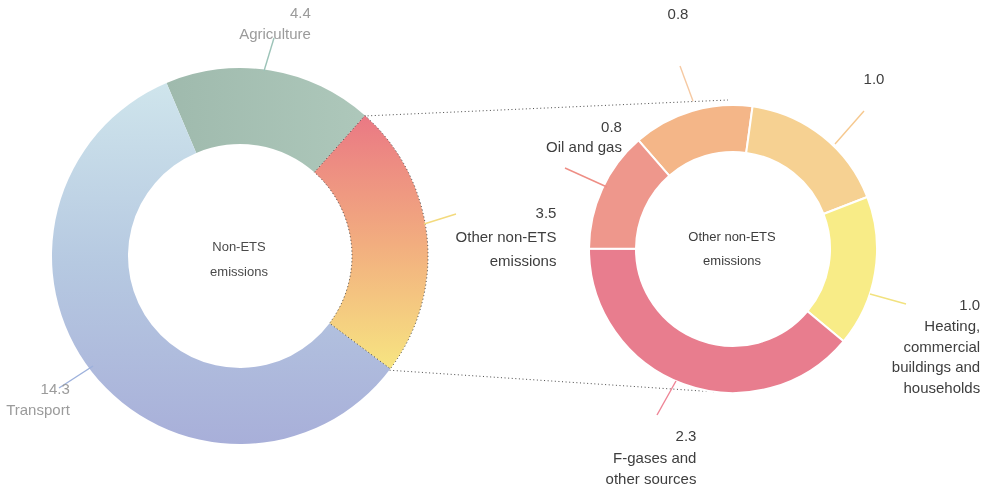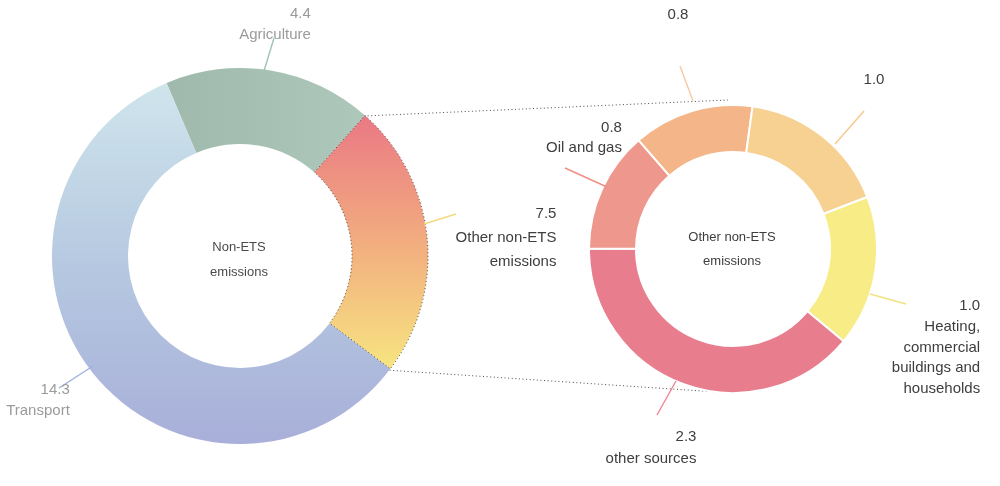--- a/index.html
+++ b/index.html
@@ -92,40 +92,41 @@
 
   <div class="callout gray lh21" style="left:275px;top:2px;">
     <div>4.4</div>
     <div>Agriculture</div>
   </div>
   <div class="callout gray lh21" style="left:38px;top:378px;">
     <div>14.3</div>
     <div>Transport</div>
   </div>
   <div class="callout dark lh24" style="left:506px;top:201px;">
-    <div>7.5</div>
+    <div>3.5</div>
     <div>Other non-ETS</div>
     <div>emissions</div>
   </div>
 
   <div class="callout dark lh20" style="left:678px;top:4px;">
     <div>0.8</div>
   </div>
   <div class="callout dark lh20" style="left:874px;top:69px;">
     <div>1.0</div>
   </div>
   <div class="callout dark lh21" style="left:936px;top:295px;line-height:20.8px;">
     <div>1.0</div>
     <div>Heating,</div>
     <div>commercial</div>
     <div>buildings and</div>
     <div>households</div>
   </div>
   <div class="callout dark lh215" style="left:651px;top:425px;">
     <div>2.3</div>
+    <div>F-gases and</div>
     <div>other sources</div>
   </div>
   <div class="callout dark lh20" style="left:584px;top:117px;">
     <div>0.8</div>
     <div>Oil and gas</div>
   </div>
 
 </div>
 
 </body></html>

